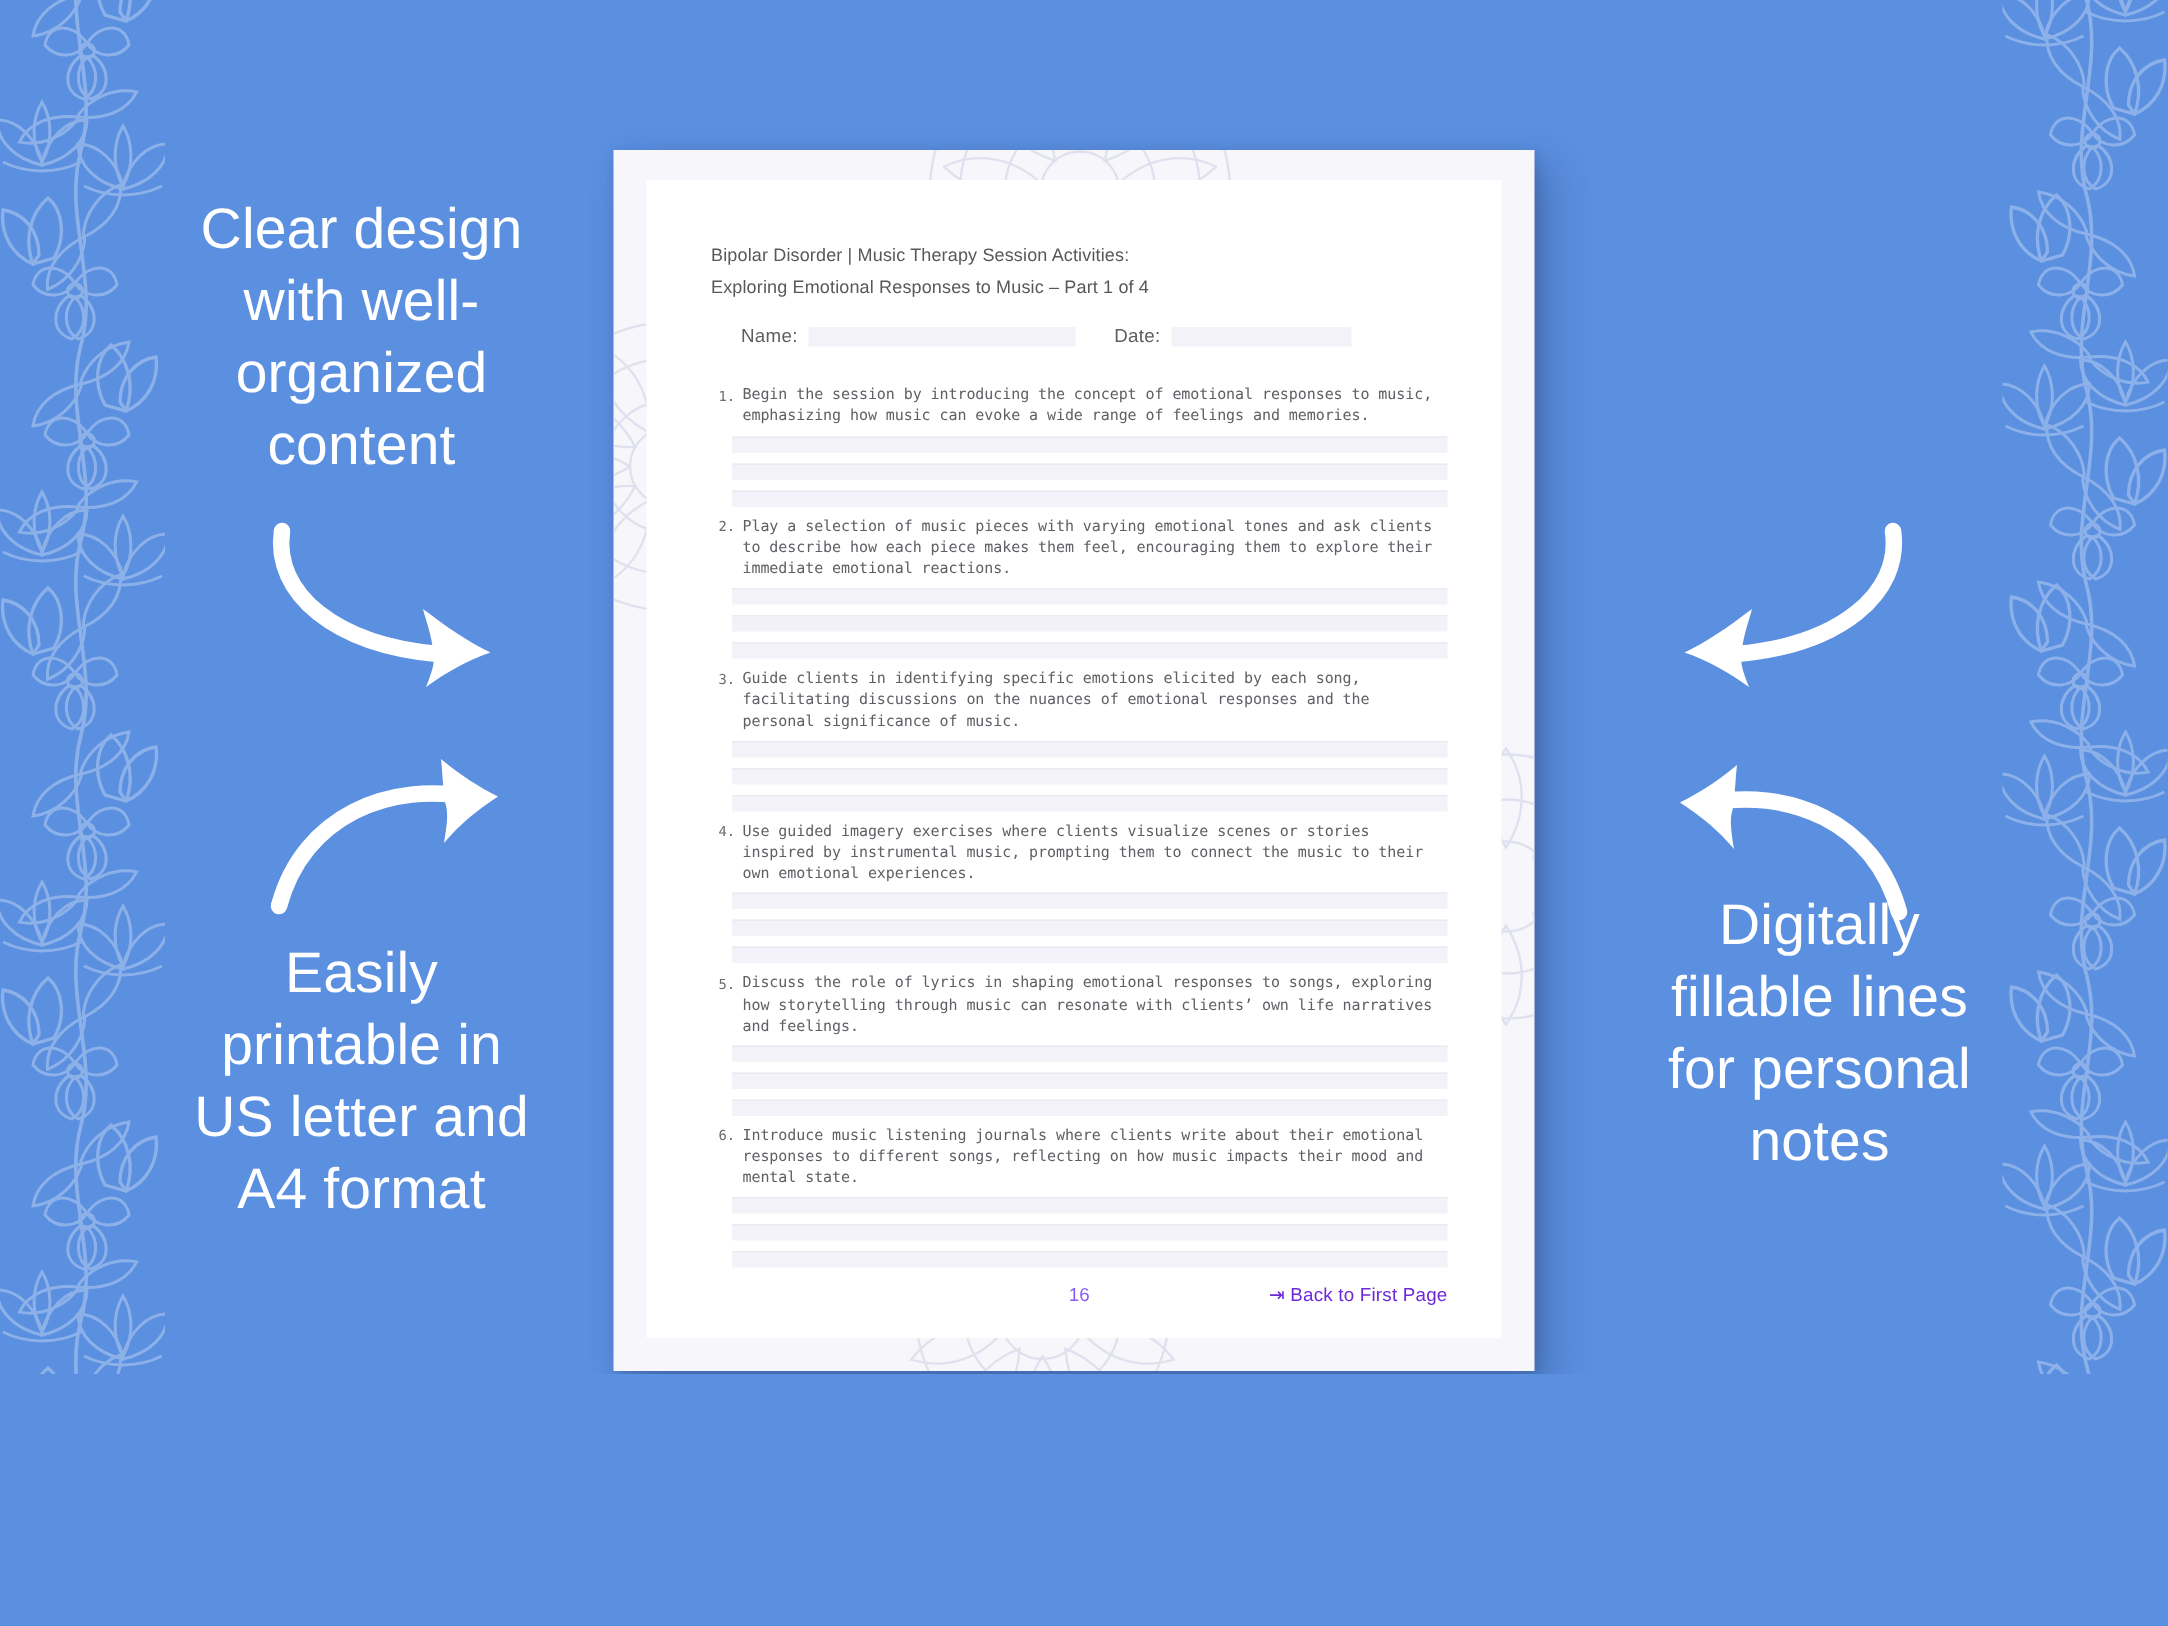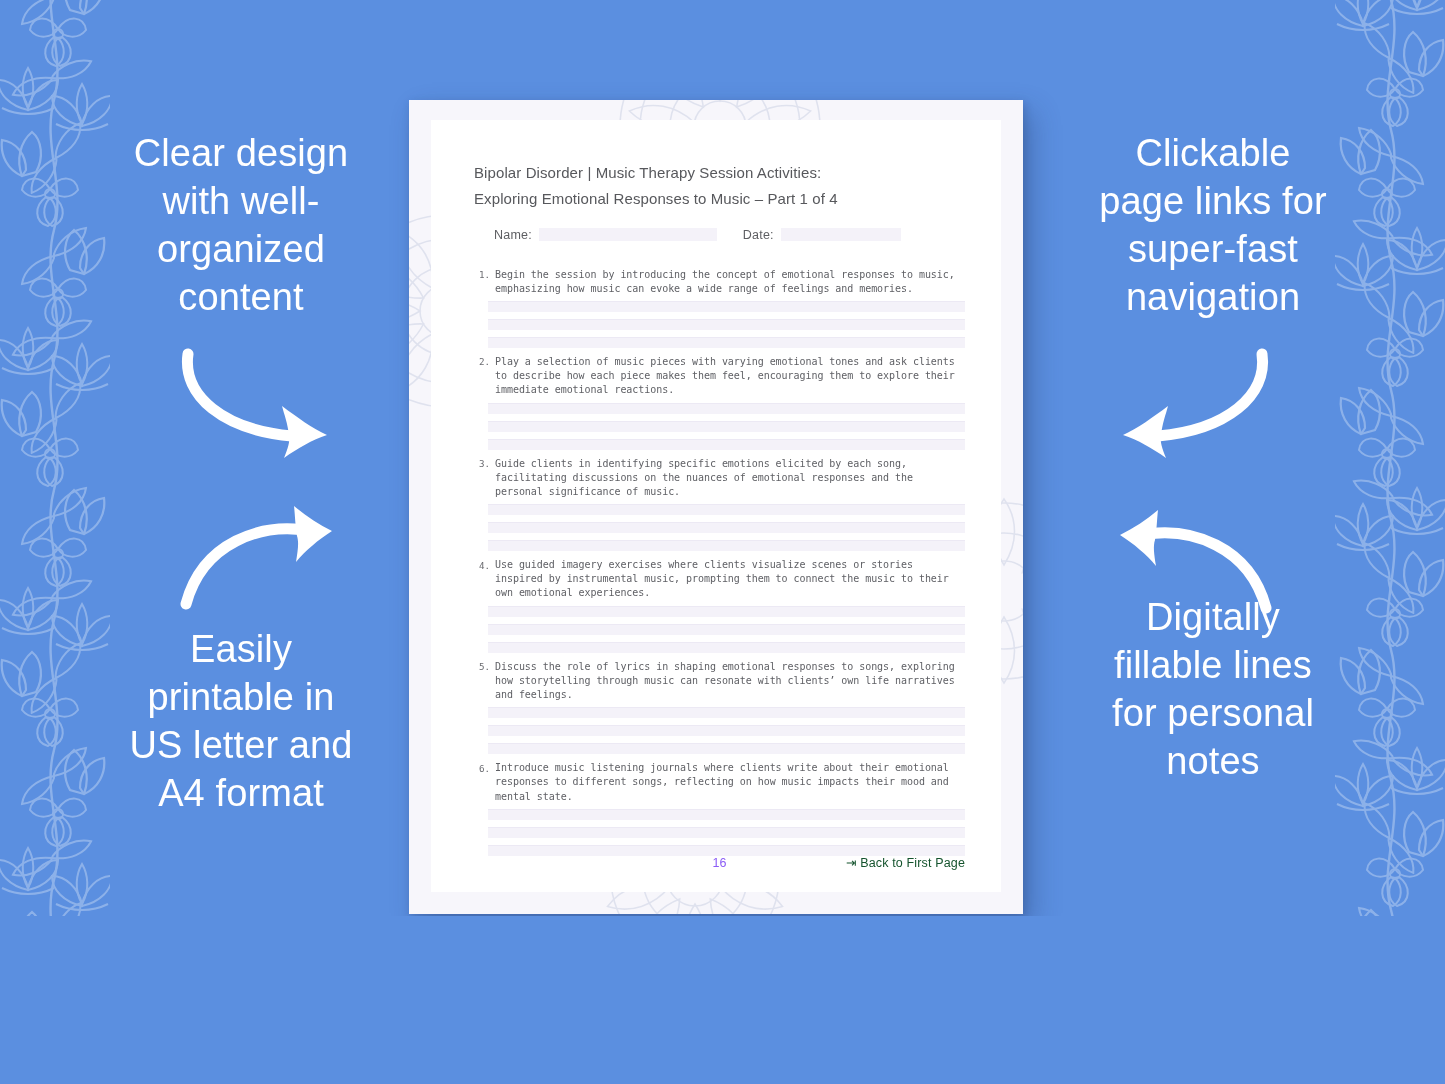--- a/index.html
+++ b/index.html
@@ -56,21 +56,21 @@
   .wm-d{left:156px;top:738px;}
 
   .page-inner{
     position:absolute;left:22px;top:20px;width:570px;height:772px;
     background:#ffffff;
   }
 
   .doc-pad{position:absolute;left:43px;top:40px;right:36px;}
 
   .doc-title{
-    color:#57585c;font-size:15px;line-height:1.72;
+    color:#57585c;font-size:12px;line-height:1.72;
     letter-spacing:.1px;white-space:pre-line;font-weight:400;
   }
 
   .namedate{margin-top:16px;display:flex;align-items:center;margin-left:20px;}
   .nd-label{color:#5d5e62;font-size:12.5px;letter-spacing:.2px;}
   .nd-blank{height:13px;background:#f4f2f9;margin-left:7px;}
   .nd-blank.name{width:178px;}
   .nd-blank.date{width:120px;}
   .nd-gap{width:26px;}
 
@@ -94,21 +94,21 @@
   
   .doc-footer{
     position:absolute;left:43px;right:36px;bottom:22px;
     display:flex;align-items:center;
   }
   .pg-num{
     position:absolute;left:0;right:0;text-align:center;
     color:#8b5cf6;font-size:12.5px;
   }
   .back-link{
-    margin-left:auto;color:#14532d;font-size:12.5px;letter-spacing:.15px;
+    margin-left:auto;color:#6d28d9;font-size:12.5px;letter-spacing:.15px;
     position:relative;z-index:2;
   }
 
   
   .banner{
     position:absolute;left:0;right:0;bottom:0;height:118px;
     display:flex;align-items:center;justify-content:center;
   }
   .banner-text{
     color:#ffffff;
@@ -186,24 +186,20 @@
   </div>
 
   <div class="promo tl">Clear design
 with well-
 organized
 content</div>
   <div class="promo bl">Easily
 printable in
 US letter and
 A4 format</div>
-  <div class="promo tr">Clickable
-page links for
-super-fast
-navigation</div>
   <div class="promo br">Digitally
 fillable lines
 for personal
 notes</div>
 
   <div class="arrow a1">
     <svg width="180" height="110" viewBox="0 0 180 110">
       <path d="M16 6 C 10 48 52 82 120 88" fill="none" stroke="#ffffff" stroke-width="11" stroke-linecap="round"></path>
       <path d="M110 58 C 126 70 140 80 155 87 C 140 92 126 100 112 110 C 116 100 118 94 117 88 C 116 76 112 66 110 58 Z" fill="#ffffff"></path>
     </svg>

